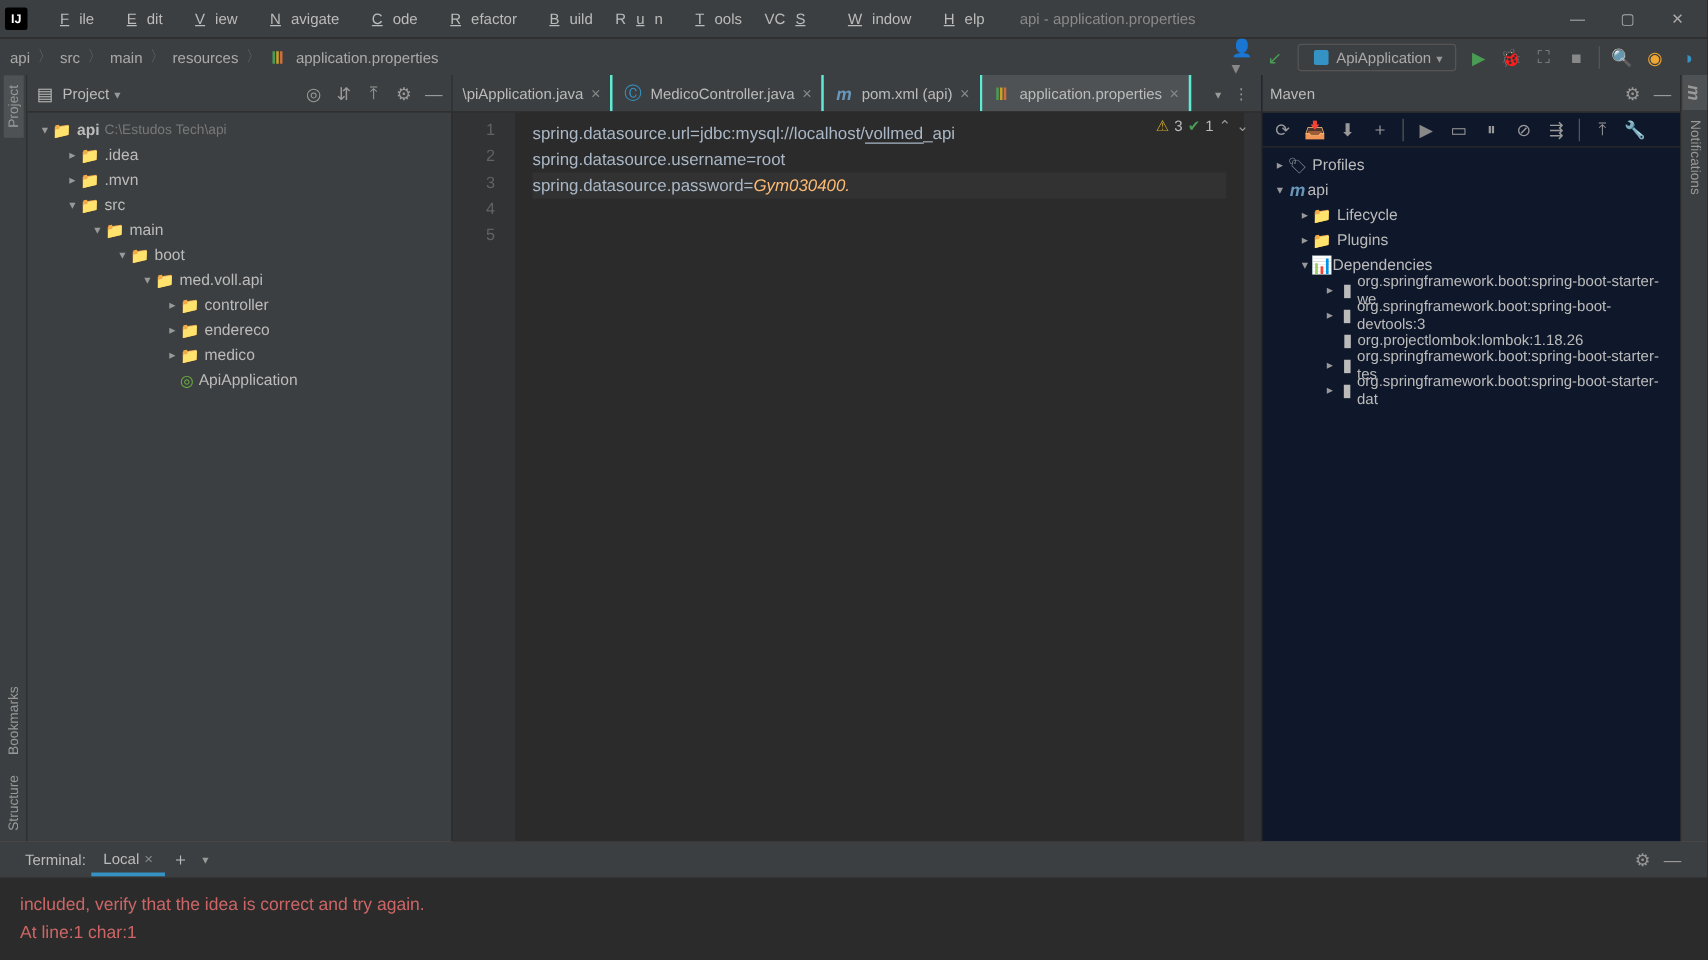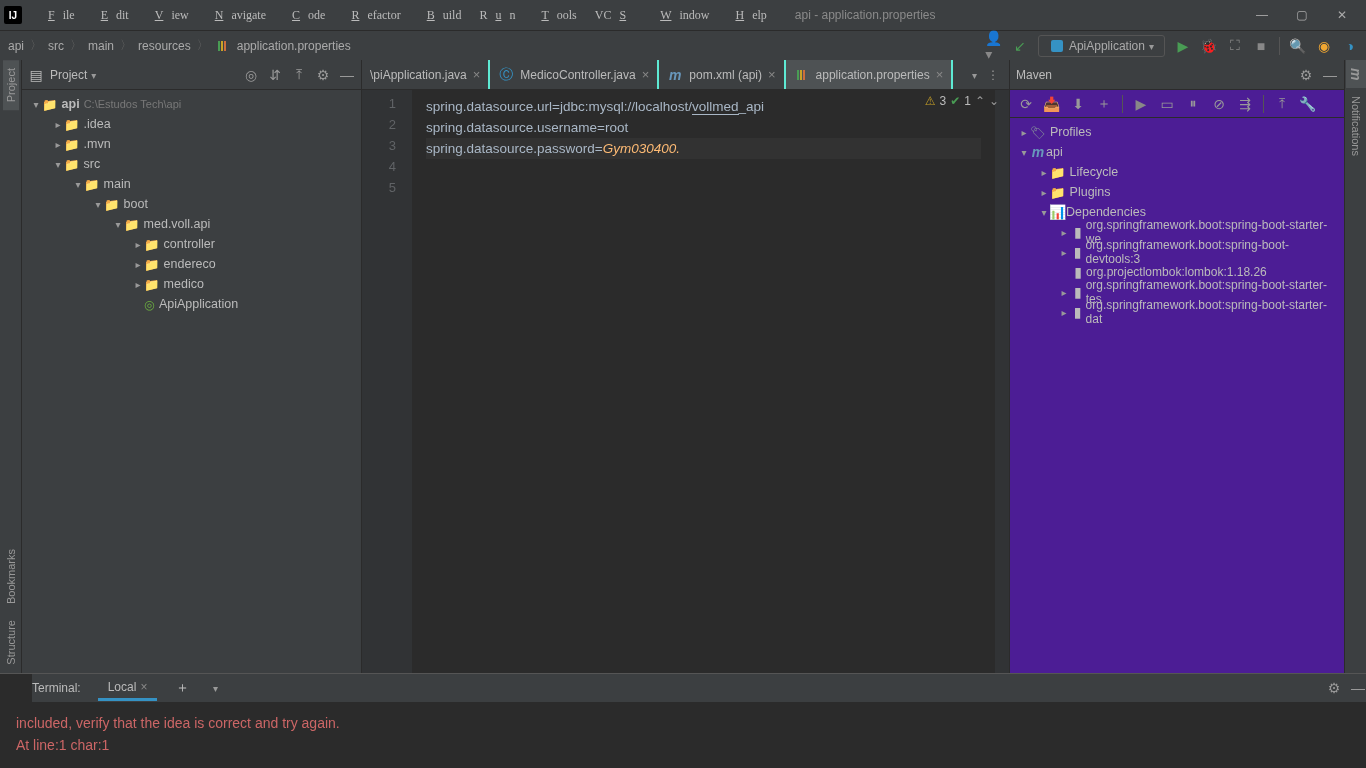--- a/index.html
+++ b/index.html
@@ -2,21 +2,21 @@
 <html><head>
 <meta charset="utf-8">
 <style>
   * { margin: 0; padding: 0; box-sizing: border-box; font-family: "Segoe UI", Arial, sans-serif; user-select: none; }
   body { width: 1366px; height: 768px; background: #2b2b2b; color: #bbb; overflow: hidden; font-size: 12px; }
 
   
   .titlebar { height: 30px; background: #3c3f41; display: flex; align-items: center; padding: 0 4px; }
   .titlebar .logo { width: 18px; height: 18px; background:#000; color:#fff; display:flex; align-items:center; justify-content:center; font-weight:bold; font-size:10px; border-radius:2px; margin-right:10px;}
   .menubar { display:flex; gap:2px; }
-  .menubar span { padding: 4px 8px; cursor:default;font-family:Liberation Serif, serif; }
+  .menubar span { padding: 4px 8px; cursor:default; }
   .menu-u { text-decoration: underline; }
   .titletext { margin-left: 20px; color:#8a8a8a; }
   .winbtns { margin-left:auto; display:flex; }
   .winbtns div { width:40px; height:30px; display:flex; align-items:center; justify-content:center; color:#aaa; }
 
   
   .navbar { height:30px; background:#3c3f41; border-top:1px solid #2b2b2b; display:flex; align-items:center; padding: 0 8px; }
   .crumbs { display:flex; align-items:center; gap:6px; color:#aaa;}
   .crumbs .sep { color:#666;}
   .nav-right { margin-left:auto; display:flex; align-items:center; gap:10px; }
@@ -65,29 +65,29 @@
   .code .path-u { color:#a9b7c6; border-bottom:1px solid #a9b7c6;}
   .code .pwd { font-style: italic; color:#fdba74;}
   .code-row { height:21px; white-space:pre;}
   .current-line { background:#323232;}
   .inspections { position:absolute; top:4px; right:10px; display:flex; gap:4px; align-items:center; font-family:Consolas, monospace; font-size:12px;}
   .insp-tri { color:#c9a227;}
   .insp-chk { color:#499c54;}
   .editor-scroll { width:14px; background:#313335;}
 
   
-  .maven-panel { width:335px; background:#4c1d95; display:flex; flex-direction:column; border-left:1px solid #2b2b2b;}
+  .maven-panel { width:335px; background:#0f172a; display:flex; flex-direction:column; border-left:1px solid #2b2b2b;}
   .maven-toolbar { height:28px; display:flex; align-items:center; gap:10px; padding: 0 8px; color:#999; border-bottom:1px solid #2b2b2b;}
   .maven-toolbar .sepv { width:1px; height:18px; background:#555;}
   .maven-tree { overflow:hidden;}
   .dep { color:#bbb; font-size:12px;}
 
   
   .terminal-wrap { height: 370px; background:#2b2b2b; display:flex; flex-direction:column; border-top:1px solid #555;}
-  .term-header { height:28px; background:#3c3f41; display:flex; align-items:center; padding:0 0; gap:17px;margin-left:32px;}
+  .term-header { height:28px; background:#3c3f41; display:flex; align-items:center; padding:0 20px; gap:4px;}
   .term-tab { padding:4px 10px; color:#bbb; display:flex; align-items:center; gap:4px;}
   .term-tab.active { border-bottom: 3px solid #3592c4; }
   .term-header .right { margin-left:auto; display:flex; gap:8px; color:#999;}
   .term-body { flex:1; padding:10px 16px; font-family:Consolas, monospace; font-size:14px; line-height:22px; overflow:hidden; white-space:pre-wrap;}
   .t-white { color:#c7c7c7;}
   .t-yellow { color:#e5c07b;}
   .t-grey { color:#888;}
   .t-red { color:#cc6666;}
 
   svg { display:block; }

